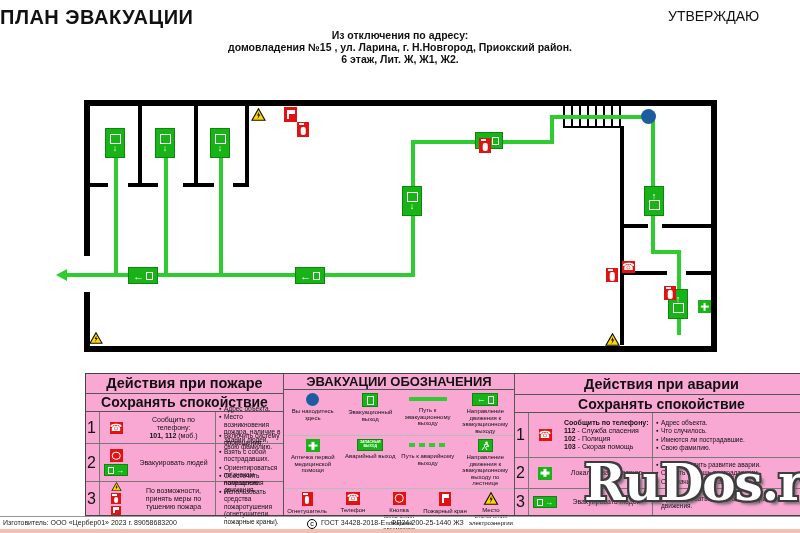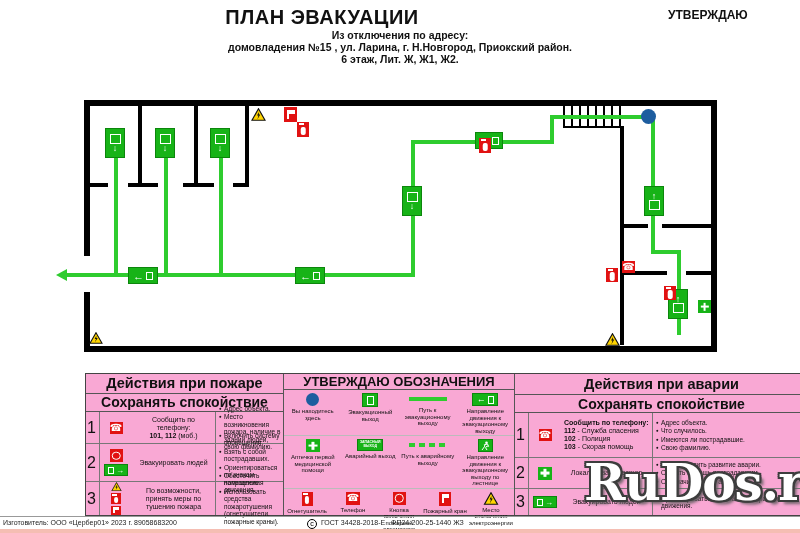--- a/index.html
+++ b/index.html
@@ -1,23 +1,23 @@
 <!DOCTYPE html>
 <html><head>
 <meta charset="utf-8">
 <style>
   html,body{margin:0;padding:0;background:#fff;}
   .page{position:relative;width:800px;height:533px;background:#fff;overflow:hidden;
         font-family:"Liberation Sans",sans-serif;color:#111;}
   .abs{position:absolute;}
 
   
-  .title{position:absolute;left:0;top:6px;width:644px;text-align:center;
+  .title{position:absolute;left:0;top:6px;width:644px;
          font-size:20px;font-weight:bold;letter-spacing:.5px;}
-  .approve{position:absolute;left:668px;top:8px;font-size:12px;font-weight:bold;}
+  .approve{position:absolute;left:668px;top:8px;font-size:14px;font-weight:normal;}
   .sub{position:absolute;left:0;width:800px;text-align:center;font-weight:bold;font-size:10.5px;line-height:12px;}
 
   
   .wall{position:absolute;background:#000;}
   .outerwall{position:absolute;left:84px;top:100px;width:633px;height:252px;
              border:6px solid #000;box-sizing:border-box;}
   .wallgap{position:absolute;background:#fff;}
   .route{position:absolute;background:#2ecc2e;}
   .arrow-left{position:absolute;width:0;height:0;border-top:6px solid transparent;
               border-bottom:6px solid transparent;border-right:11px solid #2ecc2e;}
@@ -272,21 +272,21 @@
         </div>
         <div class="acell" style="width:84px;">По возможности, принять меры по тушению пожара</div>
         <div class="bcell">
           <div class="li">Обесточить помещение.</div>
           <div class="li">Использовать средства пожаротушения (огнетушители, пожарные краны).</div>
         </div>
       </div>
     </div>
 
     <div class="col col-c">
-      <div class="hdr hdrC">УТВЕРЖДАЮ ОБОЗНАЧЕНИЯ</div>
+      <div class="hdr hdrC">ЭВАКУАЦИИ ОБОЗНАЧЕНИЯ</div>
       <div class="lgrid">
         <div class="lrow">
           <div class="litem">
             <div class="bluedot" style="position:static;width:13px;height:13px;"></div>
             <div>Вы находитесь здесь</div>
           </div>
           <div class="litem">
             <div class="minisign" style="width:16px;height:14px;">
               <span style="width:7px;height:9px;border:1px solid #fff;box-sizing:border-box;"></span>
             </div>

